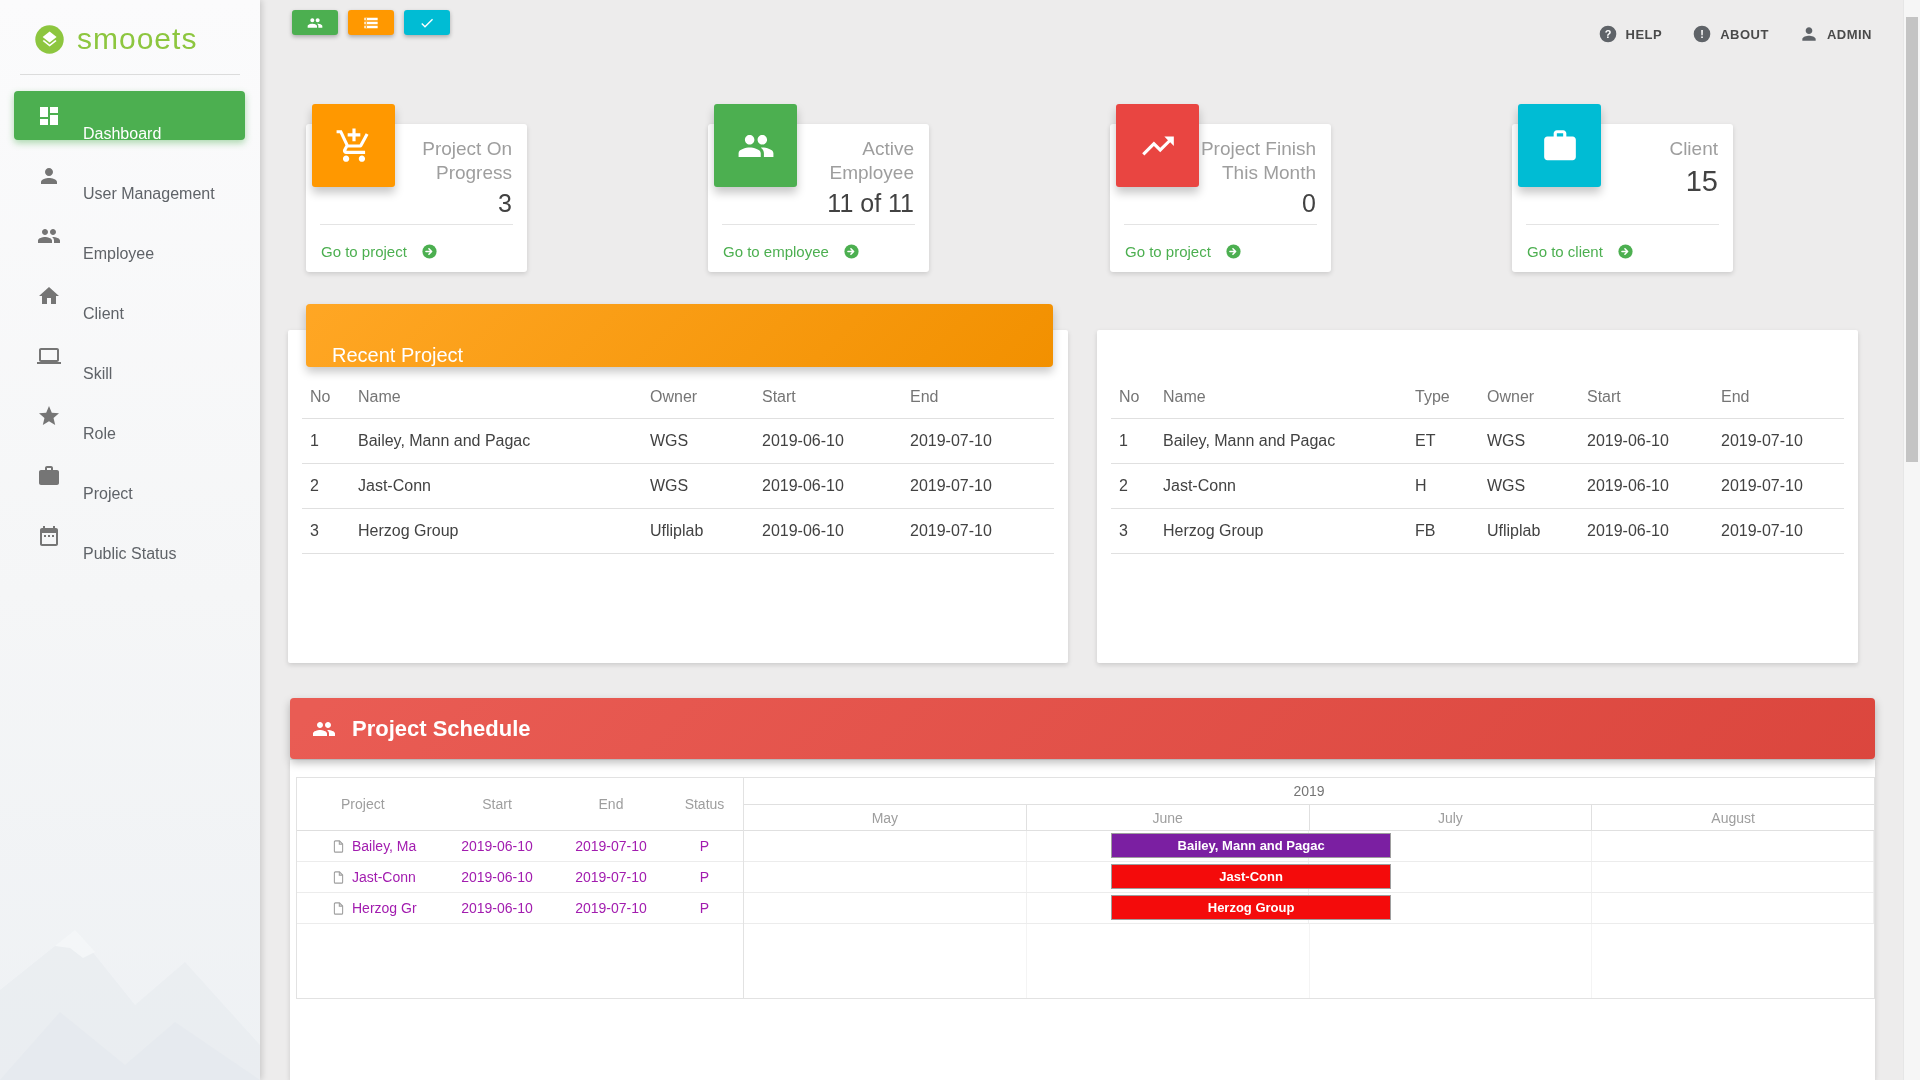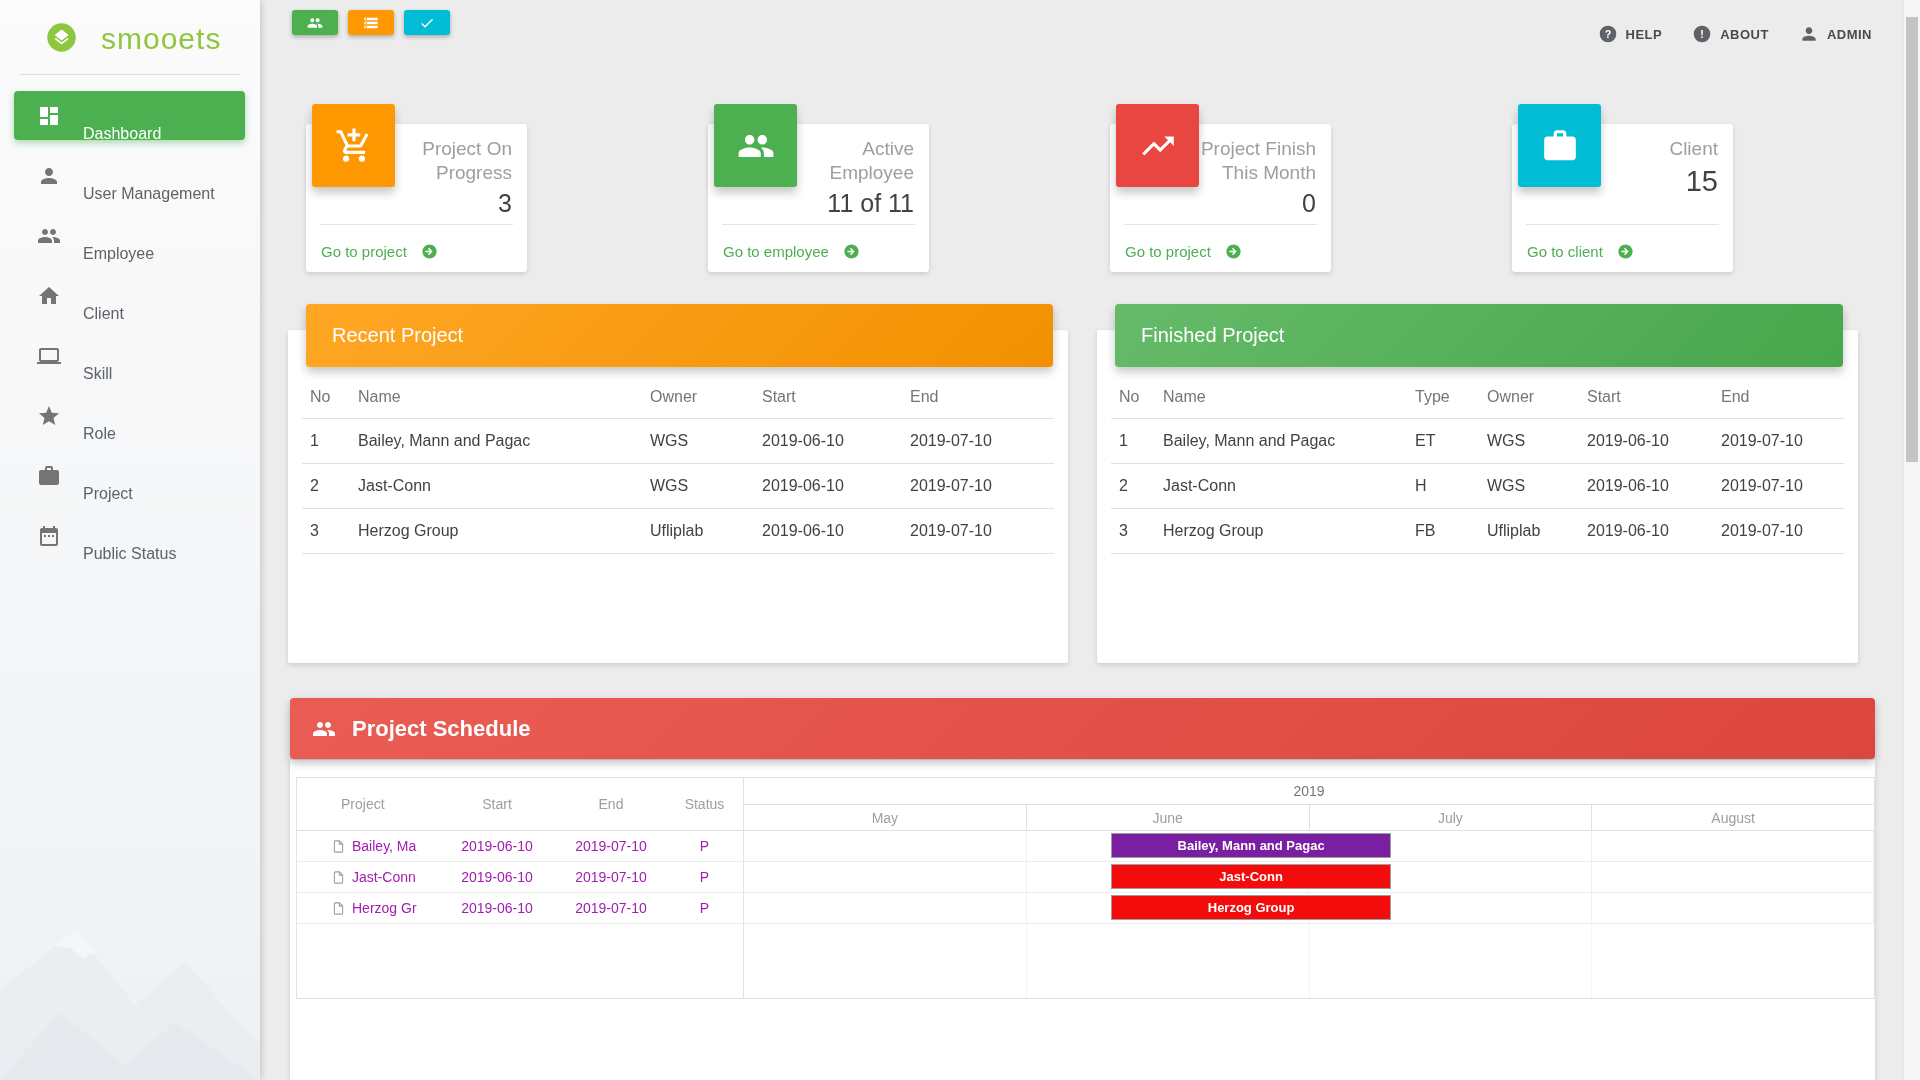--- a/index.html
+++ b/index.html
@@ -5,21 +5,21 @@
   * { margin:0; padding:0; box-sizing:border-box; }
   html,body { width:1920px; height:1080px; overflow:hidden; }
   body { font-family:"Liberation Sans", sans-serif; background:#edecec; }
   .stage { position:relative; width:1920px; height:1080px; overflow:hidden; }
 
   
   .sidebar { position:absolute; left:0; top:0; width:260px; height:1080px;
     background:linear-gradient(180deg,#fbfbfc 0%,#f5f6f7 55%,#eef1f4 100%);
     box-shadow:2px 0 6px rgba(0,0,0,0.15); z-index:5; }
   .sidebar-art { position:absolute; bottom:0; left:0; opacity:.55; }
-  .logo { display:flex; gap:24px; padding:22px 0 0 46px; position:relative; }
+  .logo { display:flex; align-items:center; gap:12px; padding:22px 0 0 34px; position:relative; }
   .logo-mark { width:31px; height:31px; }
   .logo-text { font-size:30px; color:#8dc63f; letter-spacing:1px; }
   .sidebar-divider { border:none; border-top:1px solid #dcdcdc; margin:18px 20px 0 20px; }
   .menu { margin-top:16px; position:relative; }
   .menu-item { height:60px; display:flex; align-items:center; padding-left:37px; cursor:pointer; }
   .menu-item .mi-icon { width:24px; height:24px; color:#757575; flex:0 0 24px; }
   .menu-item .mi-label { margin-left:22px; font-size:16px; color:#5f6368;margin-top:36px; }
   .menu-item.active { height:49px; margin:5px 15px 6px 14px; border-radius:4px; padding-left:23px;
     box-shadow:0 3px 7px rgba(76,175,80,0.45); }
   .menu-item.active .mi-icon { color:#ffffff; }
@@ -48,21 +48,21 @@
   .stat-divider { position:absolute; left:14px; right:14px; bottom:47px; border-top:1px solid #e4e4e4; }
   .stat-link { position:absolute; left:15px; bottom:12px; display:flex; align-items:center; gap:14px;
     color:#4caf50; font-size:15px; cursor:pointer; text-decoration:none; }
   .stat-link svg { width:17px; height:17px; }
 
   
   .panel { position:absolute; background:#fff; border-radius:2px; box-shadow:0 2px 5px rgba(0,0,0,0.14); }
   .panel-recent { left:288px; top:330px; width:780px; height:333px; }
   .panel-finished { left:1097px; top:330px; width:761px; height:333px; }
   .panel-banner { position:absolute; top:-26px; left:18px; right:15px; height:63px; border-radius:4px;
-    box-shadow:0 5px 10px rgba(0,0,0,0.22); display:flex; align-items:center; padding-left:26px; overflow:hidden; }
+    box-shadow:0 5px 10px rgba(0,0,0,0.22); display:flex; align-items:flex-end; padding-left:26px; overflow:hidden; }
   .panel-banner::after { content:""; position:absolute; inset:0;
     background:linear-gradient(135deg,rgba(255,255,255,0.14),rgba(0,0,0,0.05)); }
   .panel-banner .pb-title { position:relative; z-index:1; color:#fff; font-size:20px; }
   .panel-table { width:100%; border-collapse:collapse; table-layout:fixed; margin-top:48px; }
   .panel-table th { text-align:left; font-weight:normal; font-size:16px; color:#757575;
     padding:10px 8px 12px 8px; border-bottom:1px solid #e0e0e0; }
   .panel-table td { font-size:16px; color:#424242; padding:13px 8px; border-bottom:1px solid #e0e0e0;
     overflow:hidden; white-space:nowrap; }
   .panel-table-wrap { padding:0 14px; }
 
@@ -402,23 +402,20 @@
             <td>Ufliplab</td>
             <td>2019-06-10</td>
             <td>2019-07-10</td>
           </tr>
         </tbody>
       </table>
     </div>
   </section>
 
   <section class="panel panel-finished">
-    <div class="panel-banner" style="background: rgb(76, 175, 80);">
-      <span class="pb-title">Finished Project</span>
-    </div>
     <div class="panel-table-wrap">
       <table class="panel-table">
         <colgroup>
             <col style="width:44px">
             <col style="width:252px">
             <col style="width:72px">
             <col style="width:100px">
             <col style="width:134px">
             <col>
           </colgroup>

